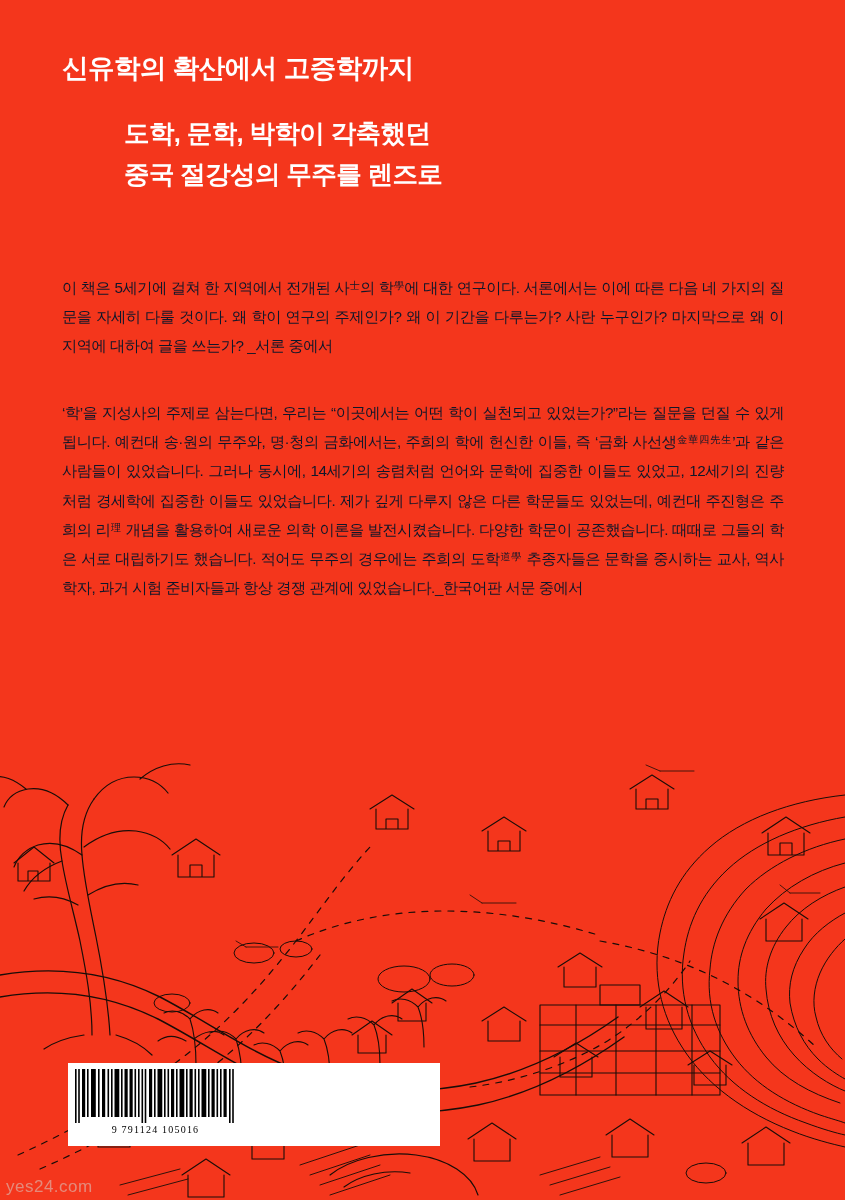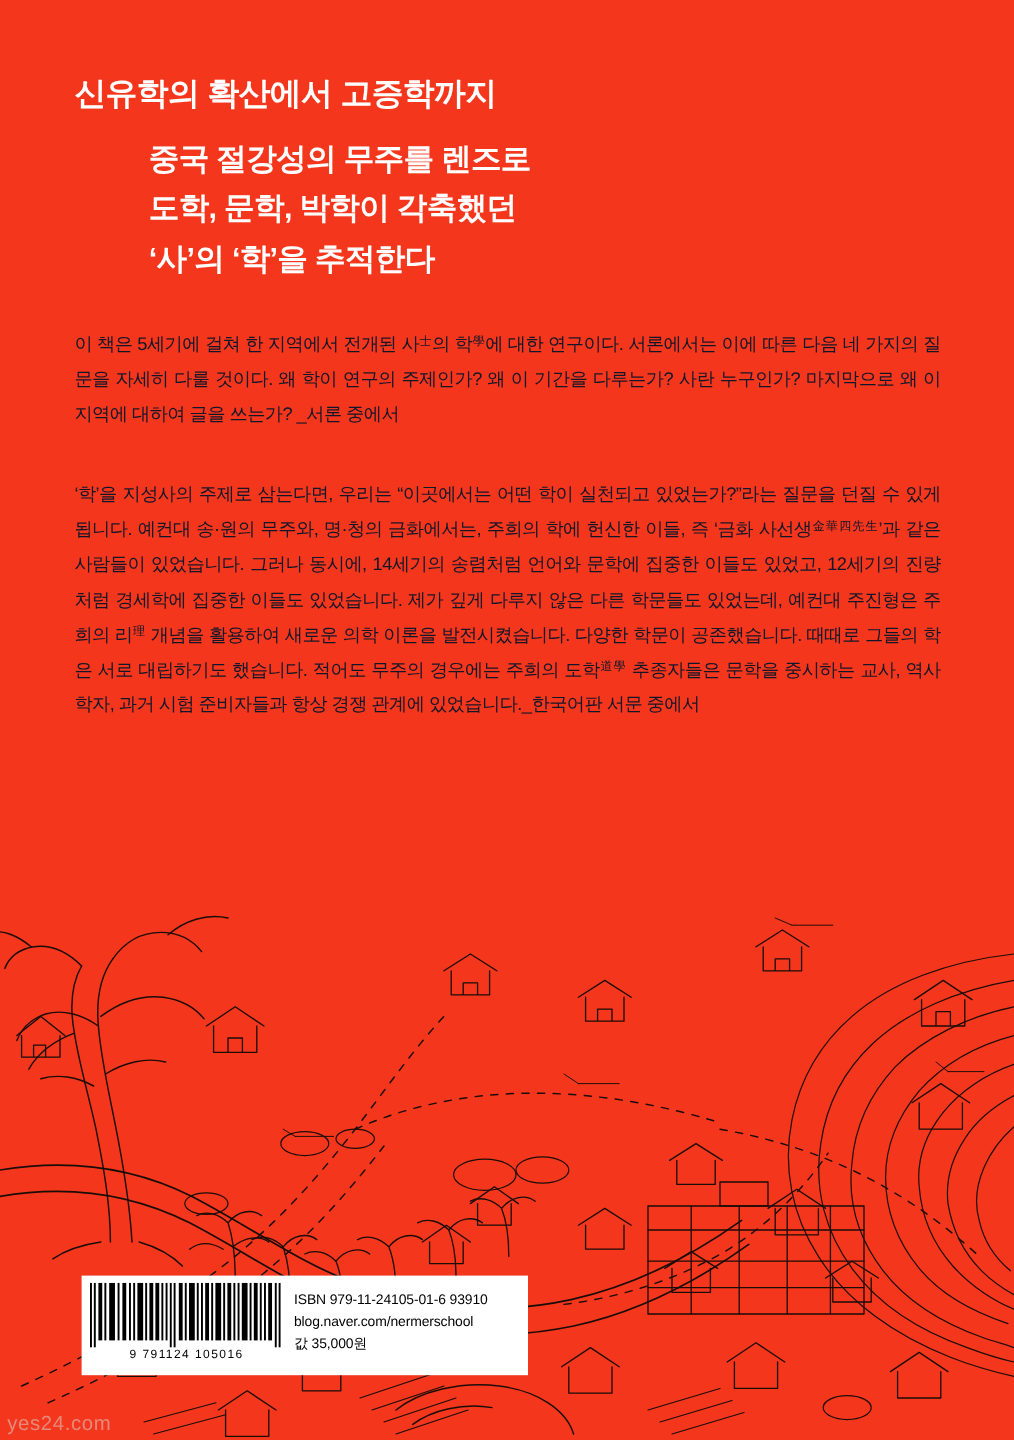--- a/index.html
+++ b/index.html
@@ -29,21 +29,20 @@
   .headline-1 {
     position: absolute;
     left: 62px;
     top: 52px;
     font-size: 26.5px;
     font-weight: bold;
     color: #ffffff;
     letter-spacing: -0.5px;
     line-height: 1.25;
     white-space: nowrap;
-    margin-top: 10px;
   }
   .headline-2 {
     position: absolute;
     left: 124px;
     top: 113px;
     font-size: 25.5px;
     font-weight: bold;
     color: #ffffff;
     letter-spacing: -0.6px;
     line-height: 1.62;
@@ -113,21 +112,21 @@
     top: 6px;
     width: 160px;
     height: 54px;
   }
   #barcode-digits {
     position: absolute;
     left: 5px;
     top: 61px;
     width: 165px;
     font-size: 10px;
-    font-family: Liberation Sans, sans-serif;
+    font-family: Liberation Serif, serif;
     letter-spacing: 1.2px;
     color: #000;
     text-align: center;
     white-space: nowrap;
   }
   #barcode-text {
     flex: 1;
     padding: 12px 6px 0 4px;
     color: #000;
     font-size: 11.6px;
@@ -149,23 +148,22 @@
   }
 </style>
 </head>
 <body>
 
 <div id="cover">
 
   <div class="headline-wrap">
     <div class="headline-1">신유학의 확산에서 고증학까지</div>
     <div class="headline-2">
+      <div>도학, 문학, 박학이 각축했던</div>
       <div>중국 절강성의 무주를 렌즈로</div>
-      <div>도학, 문학, 박학이 각축했던</div>
-      <div>‘사’의 ‘학’을 추적한다</div>
     </div>
   </div>
 
   <div class="para" id="para-1"><span>이 책은 5세기에 걸쳐 한 지역에서 전개된 사</span><span class="sup">士</span><span>의 학</span><span class="sup">學</span><span>에 대한 연구이다. 서론에서는 이에 따른 다음 네 가지의 질문을 자세히 다룰 것이다. 왜 학이 연구의 주제인가? 왜 이 기간을 다루는가? 사란 누구인가? 마지막으로 왜 이 지역에 대하여 글을 쓰는가? _서론 중에서</span></div>
 
   <div class="para" id="para-2"><span>‘학’을 지성사의 주제로 삼는다면, 우리는 “이곳에서는 어떤 학이 실천되고 있었는가?”라는 질문을 던질 수 있게 됩니다. 예컨대 송·원의 무주와, 명·청의 금화에서는, 주희의 학에 헌신한 이들, 즉 ‘금화 사선생</span><span class="sup">金華四先生</span><span>’과 같은 사람들이 있었습니다. 그러나 동시에, 14세기의 송렴처럼 언어와 문학에 집중한 이들도 있었고, 12세기의 진량처럼 경세학에 집중한 이들도 있었습니다. 제가 깊게 다루지 않은 다른 학문들도 있었는데, 예컨대 주진형은 주희의 리</span><span class="sup">理</span><span> 개념을 활용하여 새로운 의학 이론을 발전시켰습니다. 다양한 학문이 공존했습니다. 때때로 그들의 학은 서로 대립하기도 했습니다. 적어도 무주의 경우에는 주희의 도학</span><span class="sup">道學</span><span> 추종자들은 문학을 중시하는 교사, 역사학자, 과거 시험 준비자들과 항상 경쟁 관계에 있었습니다._한국어판 서문 중에서</span></div>
 
   <div id="illustration">
     <svg width="845" height="465" viewBox="0 0 845 465" xmlns="http://www.w3.org/2000/svg" fill="none" stroke="#1a0d08" stroke-width="1.1" stroke-linecap="round" stroke-linejoin="round">
 
@@ -334,22 +332,17 @@
           <rect x="136.5" y="0" width="3.2" height="48"></rect>
           <rect x="141.5" y="0" width="1.6" height="48"></rect>
           <rect x="145" y="0" width="1.6" height="48"></rect>
           <rect x="148.5" y="0" width="3.2" height="48"></rect>
           <rect x="154" y="0" width="1.6" height="54"></rect>
           <rect x="157.2" y="0" width="1.6" height="54"></rect>
         </g>
       </svg>
       <div id="barcode-digits">9 791124 105016</div>
     </div>
-    <div id="barcode-text">
-      <div class="isbn-line">ISBN  979-11-24105-01-6  93910</div>
-      <div class="url-line">blog.naver.com/nermerschool</div>
-      <div class="price-line">값 35,000원</div>
-    </div>
   </div>
 
   <div id="watermark">yes24.com</div>
 
 </div>
 
 </body></html>

